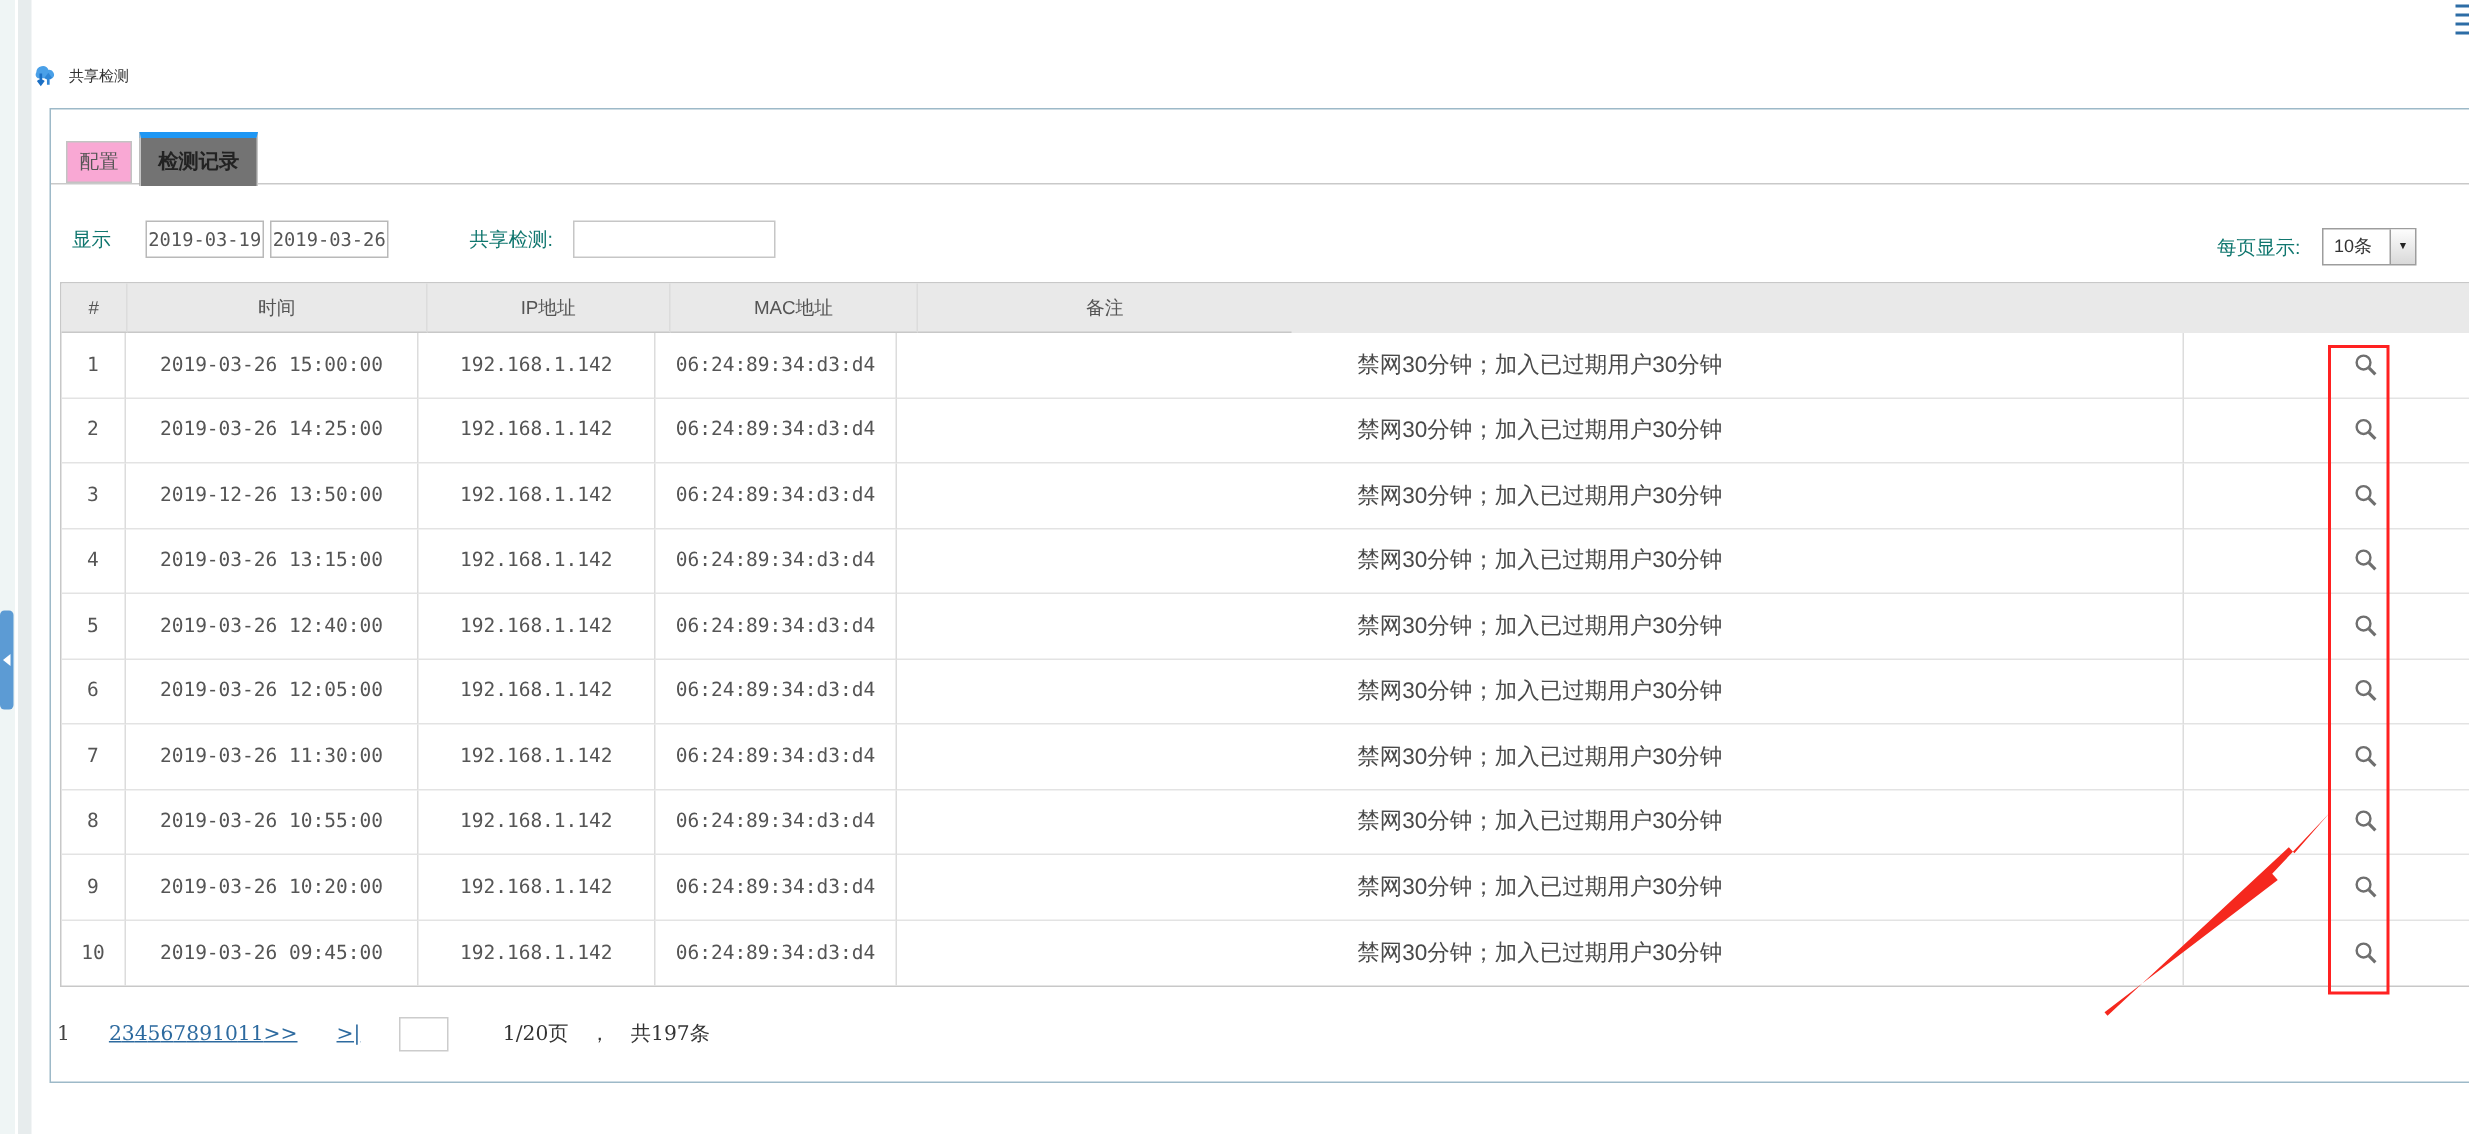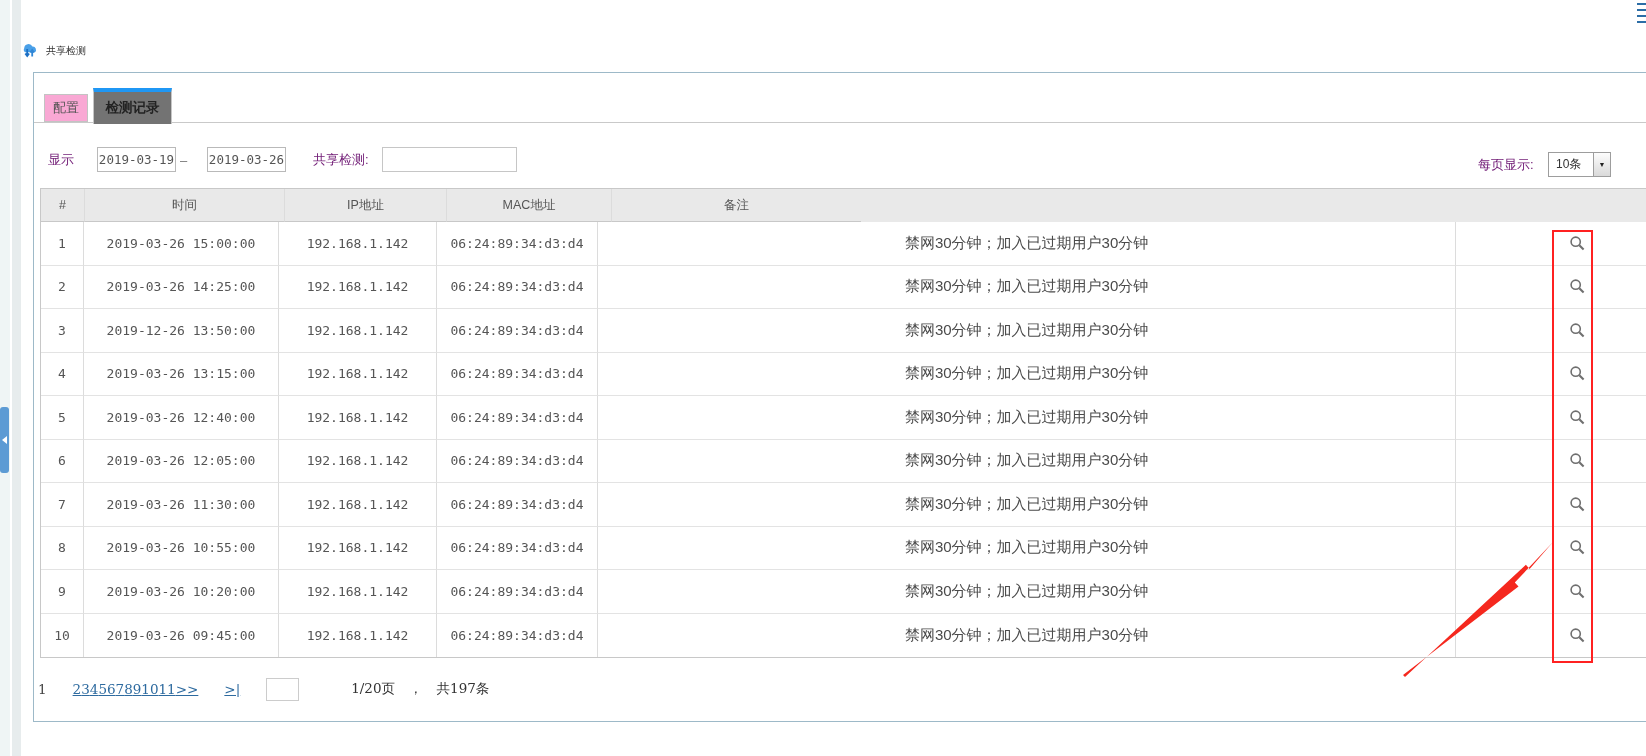--- a/index.html
+++ b/index.html
@@ -29,28 +29,28 @@
   
   .tab-underline { left:34px; top:122px; width:1665px; height:0; border-top:1px solid #c9c9c9; z-index:1; }
   .tab { z-index:2; text-align:center; font-size:13px; cursor:pointer; }
   .tab-config { left:44px; top:94px; width:44px; height:28px; line-height:26px;
                 border:1px solid #c3c3c3; background:#f9a8d4; color:#555; }
   .tab-records { left:93px; top:88px; width:79px; height:36px; line-height:31px; z-index:3;
                  background:#737373; border:1px solid #c6c6c6; border-bottom:none;
                  border-top:4px solid #1f97f4; font-weight:bold; color:#222; font-size:13.5px; }
 
   
-  .f-label { top:147px; height:26px; display:flex; align-items:center; font-size:13px; color:#701a75; }
+  .f-label { top:147px; height:26px; display:flex; align-items:center; font-size:13px; color:#0f766e; }
   .lbl-show   { left:48px; }
   .lbl-dash   { left:180px; color:#777; }
   .lbl-search { left:313px; }
   .inp { top:147px; height:25px; border:1px solid #b9b9b9; background:#fff; font-size:12.5px; color:#555; }
   .date-inp { width:79px; text-align:center; font-family:"DejaVu Sans Mono", monospace; }
   .date-from { left:97px; }
-  .date-to   { left:207px; }
+  .date-to   { left:180px; }
   .search-inp { left:382px; width:135px; border-color:#c6c6c6; padding:0 5px; }
   .lbl-perpage { left:1478px; top:152px; }
   .per-page { left:1548px; top:152px; width:63px; height:25px; border:1px solid #9d9d9d; background:#fff;
               display:flex; cursor:pointer; }
   .per-page .val { flex:1; font-size:12px; color:#333; display:flex; align-items:center; padding-left:7px; }
   .per-page .btn { width:17px; border-left:1px solid #9d9d9d; background:linear-gradient(#fdfdfd,#d9d9d9);
                    display:flex; align-items:center; justify-content:center; font-size:7px; color:#222; }
 
   
   .grid { left:40px; top:188px; width:1660px; border:1px solid #c8c8c8; background:#fff; }
@@ -73,21 +73,21 @@
   .arrow-svg { left:1390px; top:530px; z-index:6; }
 
   
   .pager { left:33px; top:676px; height:26px; display:flex; align-items:center; padding-left:5px;
            font-family:"DejaVu Serif", serif; font-size:13.5px; }
   .pager > * { margin-right:26px; }
   .pg-cur { color:#444; }
   .pg-link { color:#2d6a9f; text-decoration:underline; cursor:pointer; }
   .pg-jump { width:33px; height:23px; border:1px solid #ccc; margin-right:0; text-align:center;
              font-family:"DejaVu Serif", serif; }
-  .pg-info { margin-left:52px; margin-right:0; color:#333; font-size:13.5px;text-align:right; }
+  .pg-info { margin-left:36px; margin-right:0; color:#333; font-size:13.5px;text-align:right; }
   .pg-sep  { margin-left:14px; margin-right:0; color:#333; }
   .pg-total{ margin-left:14px; margin-right:0; color:#333; font-size:13.5px; }
 </style>
 </head>
 <body>
 
 <div class="abs left-strip-1"></div>
 <div class="abs left-strip-2"></div>
 <div class="abs corner-dashes">
     <i></i>

